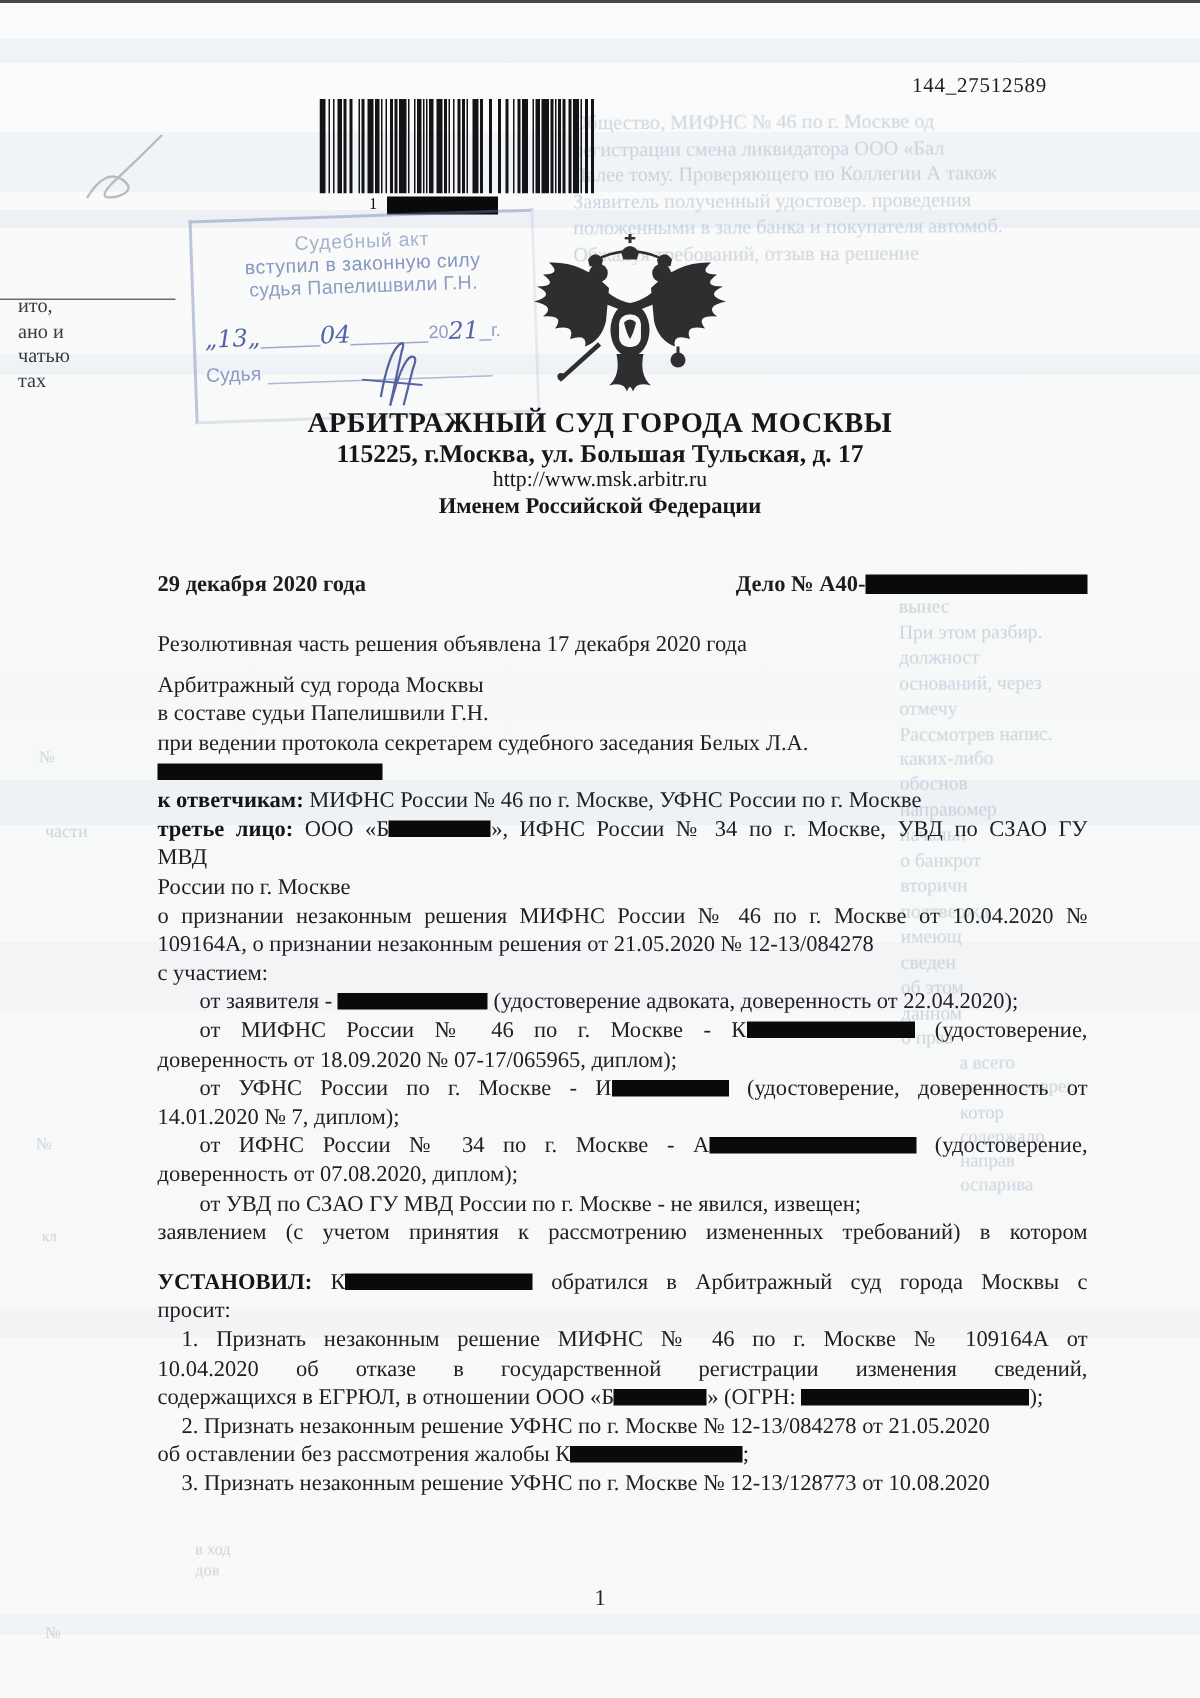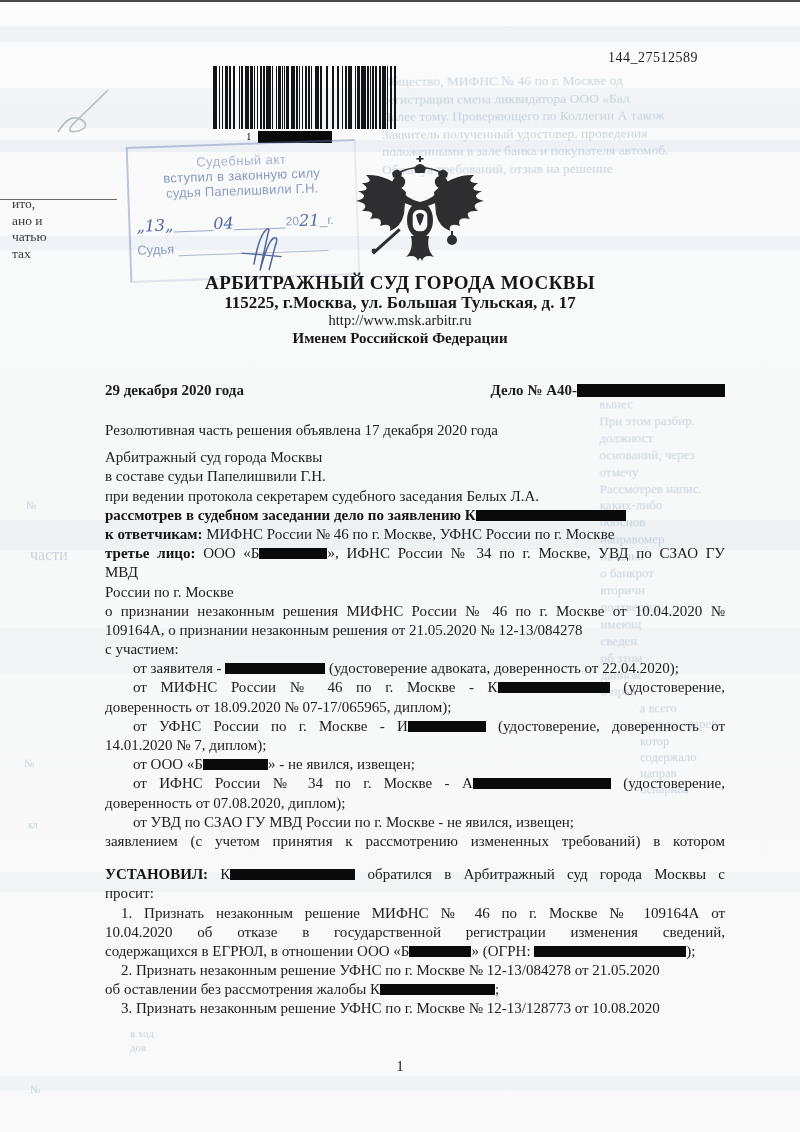--- a/index.html
+++ b/index.html
@@ -109,21 +109,21 @@
         <div>а всего</div>
         <div>начало», зарег.</div>
         <div>котор</div>
         <div>содержало</div>
         <div>направ</div>
         <div>оспарива</div>
       </div>
       <div class="bleed" style="left: 26px; top: 498px; width: 44px; font-size: 11px; line-height: 14.3px;">
         <div>№</div>
       </div>
-      <div class="bleed" style="left: 30px; top: 548px; width: 60px; font-size: 16px; line-height: 13px;">
+      <div class="bleed" style="left: 30px; top: 548px; width: 60px; font-size: 12px; line-height: 13px;">
         <div>части</div>
       </div>
       <div class="bleed" style="left: 24px; top: 756px; width: 44px; font-size: 11px; line-height: 14.3px;">
         <div>№</div>
       </div>
       <div class="bleed" style="left: 28px; top: 818px; width: 44px; font-size: 10px; line-height: 13px;">
         <div>кл</div>
       </div>
       <div class="bleed" style="left: 30px; top: 1082px; width: 44px; font-size: 11px; line-height: 14.3px;">
         <div>№</div>
@@ -226,34 +226,33 @@
     <span>
       <span>Дело № А40-</span><span class="redact" style="width:148px"></span>
     </span>
   </div>
 
   <div class="doctext">
       <div class="bline"><span>Резолютивная часть решения объявлена 17 декабря 2020  года</span></div>
       <div class="bline" style="margin-top: 8px;"><span>Арбитражный суд города Москвы</span></div>
       <div class="bline"><span>в составе судьи Папелишвили Г.Н.</span></div>
       <div class="bline"><span>при ведении протокола секретарем судебного заседания Белых Л.А.</span></div>
-      <div class="bline"><span class="b">рассмотрев в судебном заседании дело по заявлению К</span><span class="redact" style="width: 150px;"></span></div>
+      <div class="bline"><span class="redact" style="width: 150px;"></span></div>
       <div class="bline"><span class="b">к ответчикам:</span><span> МИФНС России № 46 по г. Москве, УФНС России по г. Москве</span></div>
       <div class="bline just"><span class="b">третье лицо:</span><span> ООО «Б</span><span class="redact" style="width: 68px;"></span><span>», ИФНС России № 34 по г. Москве, УВД по СЗАО ГУ</span></div>
       <div class="bline"><span>МВД</span></div>
       <div class="bline"><span>России по г. Москве</span></div>
       <div class="bline just"><span>о признании незаконным решения МИФНС России № 46 по г. Москве от 10.04.2020 №</span></div>
       <div class="bline"><span>109164А, о признании незаконным решения от 21.05.2020 № 12-13/084278</span></div>
       <div class="bline"><span>с участием:</span></div>
       <div class="bline ind"><span>от заявителя - </span><span class="redact" style="width: 100px;"></span><span> (удостоверение адвоката, доверенность от 22.04.2020);</span></div>
       <div class="bline ind just"><span>от МИФНС России № 46 по г. Москве - К</span><span class="redact" style="width: 112px;"></span><span> (удостоверение,</span></div>
       <div class="bline"><span>доверенность от 18.09.2020 № 07-17/065965, диплом);</span></div>
       <div class="bline ind just"><span>от УФНС России по г. Москве - И</span><span class="redact" style="width: 78px;"></span><span> (удостоверение, доверенность от</span></div>
       <div class="bline"><span>14.01.2020 № 7, диплом);</span></div>
-      <div class="bline ind"><span>от ООО «Б</span><span class="redact" style="width: 65px;"></span><span>» - не явился, извещен;</span></div>
       <div class="bline ind just"><span>от ИФНС России № 34 по г. Москве - А</span><span class="redact" style="width: 138px;"></span><span> (удостоверение,</span></div>
       <div class="bline"><span>доверенность от 07.08.2020, диплом);</span></div>
       <div class="bline ind"><span>от УВД по СЗАО ГУ МВД России по г. Москве - не явился, извещен;</span></div>
       <div class="bline just"><span>заявлением (с учетом принятия к рассмотрению измененных требований) в котором</span></div>
       <div class="bline just" style="margin-top: 14px;"><span class="b">УСТАНОВИЛ: </span><span>К</span><span class="redact" style="width: 125px;"></span><span> обратился в Арбитражный суд города Москвы с</span></div>
       <div class="bline"><span>просит:</span></div>
       <div class="bline ind16 just"><span>1. Признать незаконным решение МИФНС № 46 по г. Москве № 109164А от</span></div>
       <div class="bline just"><span>10.04.2020  об отказе в государственной регистрации изменения сведений,</span></div>
       <div class="bline"><span>содержащихся в ЕГРЮЛ, в отношении ООО «Б</span><span class="redact" style="width: 62px;"></span><span>» (ОГРН: </span><span class="redact" style="width: 152px;"></span><span>);</span></div>
       <div class="bline ind16"><span>2. Признать незаконным решение УФНС по г. Москве № 12-13/084278 от 21.05.2020</span></div>

